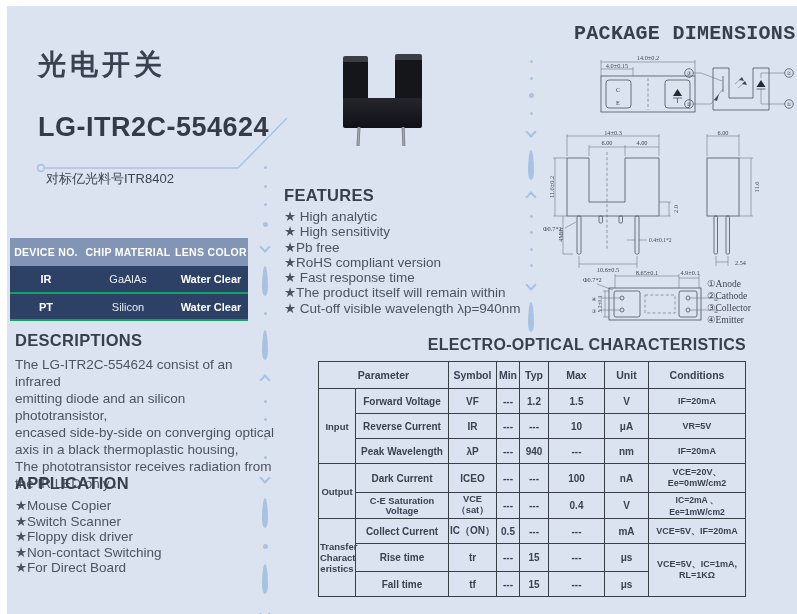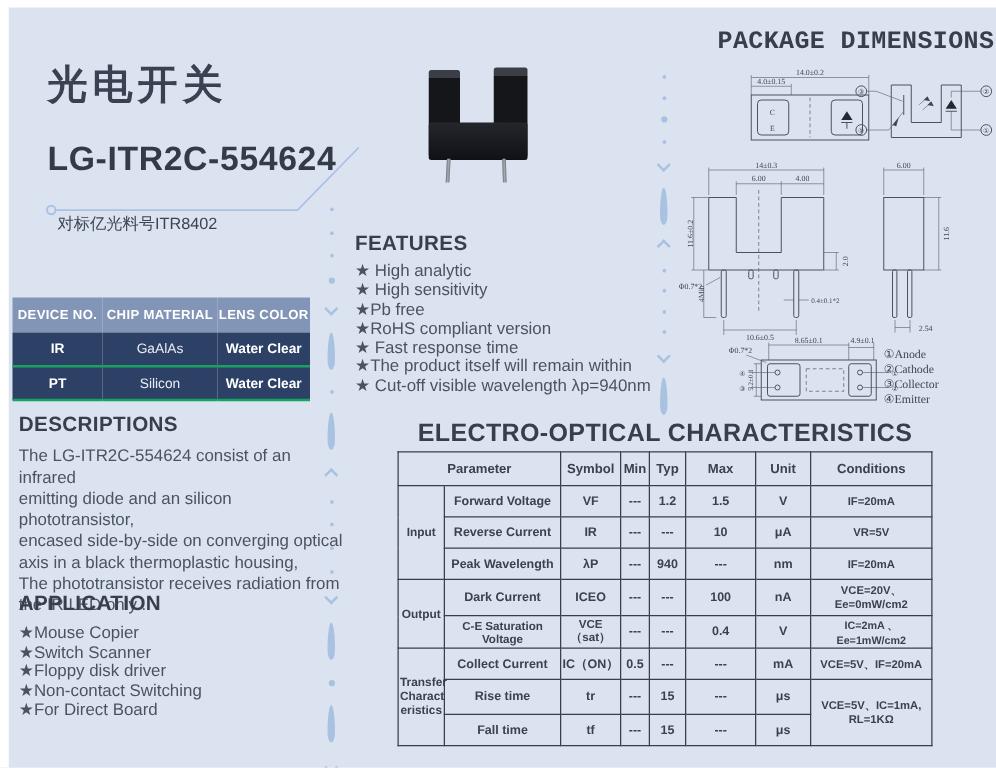--- a/index.html
+++ b/index.html
@@ -7,21 +7,21 @@
     --hdrblue:#8295b7; --green:#17a35f; --decor:#a9c2e1; --line:#4a5160;
   }
   *{margin:0;padding:0;box-sizing:border-box;}
   html,body{width:797px;height:614px;}
   body{font-family:"Liberation Sans",sans-serif;background:#fff;}
   .page{position:relative;width:797px;height:614px;background:var(--bg);overflow:hidden;
         border-top:6px solid #fff;border-left:7px solid #fff;}
   .abs{position:absolute;}
 
   
-  .cn-title{left:31px;top:40px;font-size:32px;font-weight:900;letter-spacing:4px;color:#3a4252;}
+  .cn-title{left:31px;top:40px;font-size:28px;font-weight:900;letter-spacing:4px;color:#3a4252;}
   .model{left:31px;top:106px;font-size:27px;font-weight:800;color:#333b49;letter-spacing:.5px;}
   .subtitle{left:39px;top:164px;font-size:13px;font-weight:400;color:#3c4452;}
   .callout{left:27px;top:102px;}
 
   .dev-table{left:3px;top:232px;width:238px;border-collapse:collapse;font-size:10.5px;}
   .dev-table th{background:var(--hdrblue);color:#fff;font-weight:800;height:28px;letter-spacing:.3px;}
   .dev-table td{background:var(--navy);color:#fff;height:27px;text-align:center;font-size:11px;}
   .dev-table tr.r1 td{border-bottom:2px solid var(--green);}
   .dev-table tr.r2 td{border-bottom:2px solid var(--green);}
   .dev-table td.b{font-weight:800;}
@@ -60,21 +60,21 @@
   .pkg-h{left:567px;top:16px;font-size:20px;font-family:Liberation Mono, monospace;}
   svg text{font-family:"Liberation Serif",serif;fill:#3f4550;}
   svg .dim{font-size:6.3px;}
   svg .dim5{font-size:5.6px;}
   svg .ln{stroke:var(--line);stroke-width:.8;fill:none;}
   svg .dl{stroke:#5a6170;stroke-width:.5;fill:none;}
   svg .dash{stroke:#5a6170;stroke-width:.6;fill:none;stroke-dasharray:3 2.2;}
   .legend{left:700px;top:272px;font-family:"Liberation Serif",serif;font-size:9.5px;line-height:12px;color:#3f4550;list-style:none;}
 
   
-  .eo-h{left:311px;top:330px;width:428px;text-align:center;font-size:20px;}
+  .eo-h{left:311px;top:330px;width:428px;text-align:right;font-size:16px;}
   .eo-table{left:311px;top:355px;width:427px;border-collapse:collapse;font-size:10px;color:#3a4150;table-layout:fixed;}
   .eo-table th,.eo-table td{border:1.2px solid #3a3f47;text-align:center;font-weight:700;padding:1px 1px;}
   .eo-table th{height:27px;font-size:10.5px;}
   .eo-table td{height:25px;}
   .eo-table .cond{font-size:9px;}
   .eo-table .pre{white-space:pre-line;line-height:11px;}
   .eo-table .grp{font-size:9.5px;}
 </style>
 </head>
 <body>

